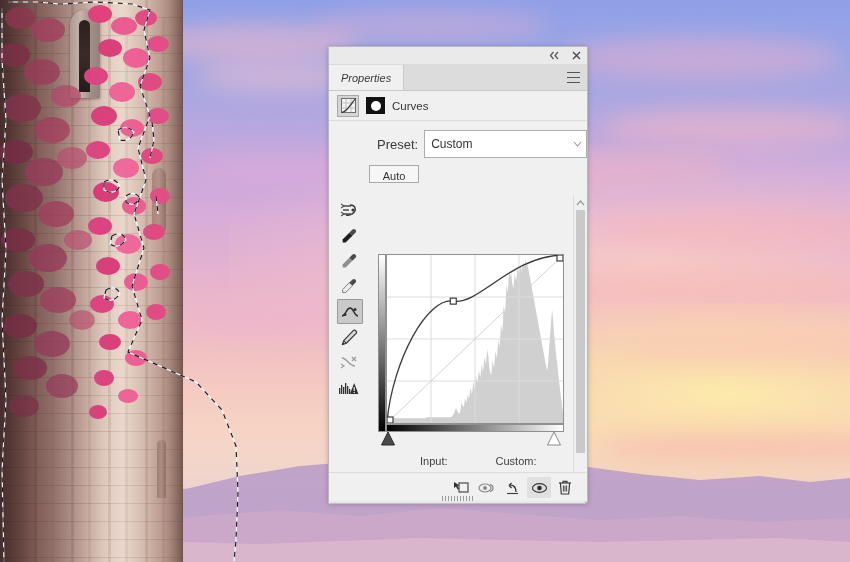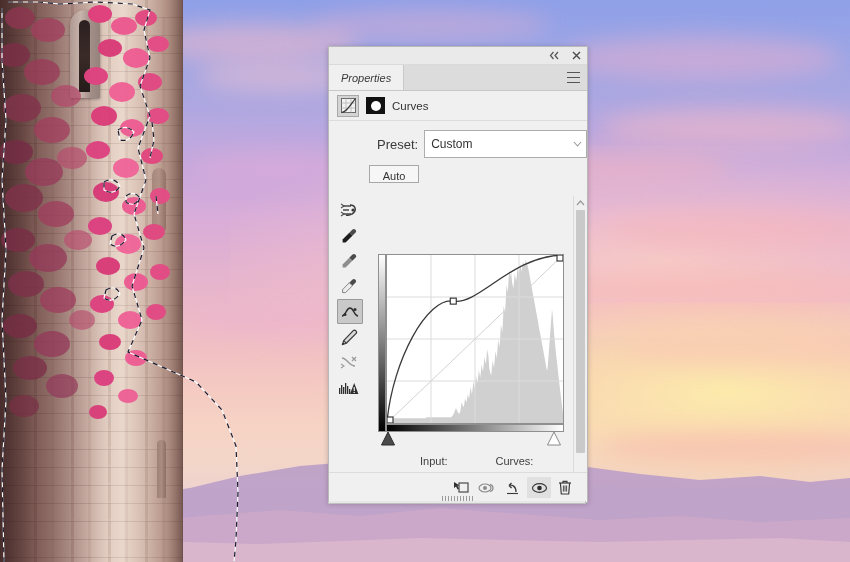--- a/index.html
+++ b/index.html
@@ -512,21 +512,21 @@
       </div>
       <div class="wht-slider">
         <svg width="16" height="15" viewBox="0 0 16 15">
           <path d="M8,0 L14.5,13 L1.5,13 Z" fill="#ffffff" stroke="#8a8a8a" stroke-width="1"></path>
         </svg>
       </div>
     </div>
 
     <div class="io-row">
       <span class="io-lbl">Input:</span>
-      <span class="io-lbl">Curves:</span>
+      <span class="io-lbl">Custom:</span>
     </div>
 
     <div class="vscroll">
       <div class="vs-arrow">
         <svg width="9" height="6" viewBox="0 0 9 6">
             <path d="M1,5 L4.5,1 L8,5" fill="none" stroke="#9a9a9a" stroke-width="1.2"></path>
           </svg>
       </div>
       <div class="vs-track"></div>
       <div class="vs-thumb"></div>

